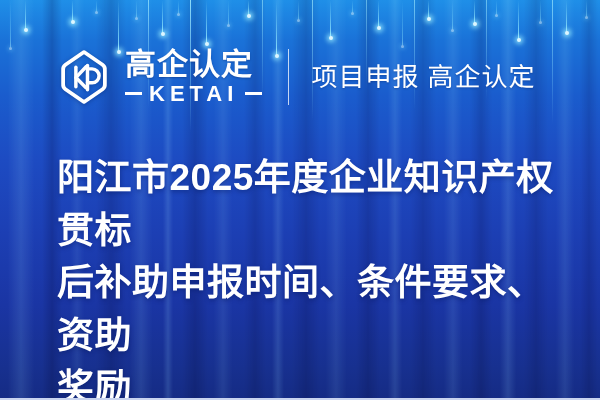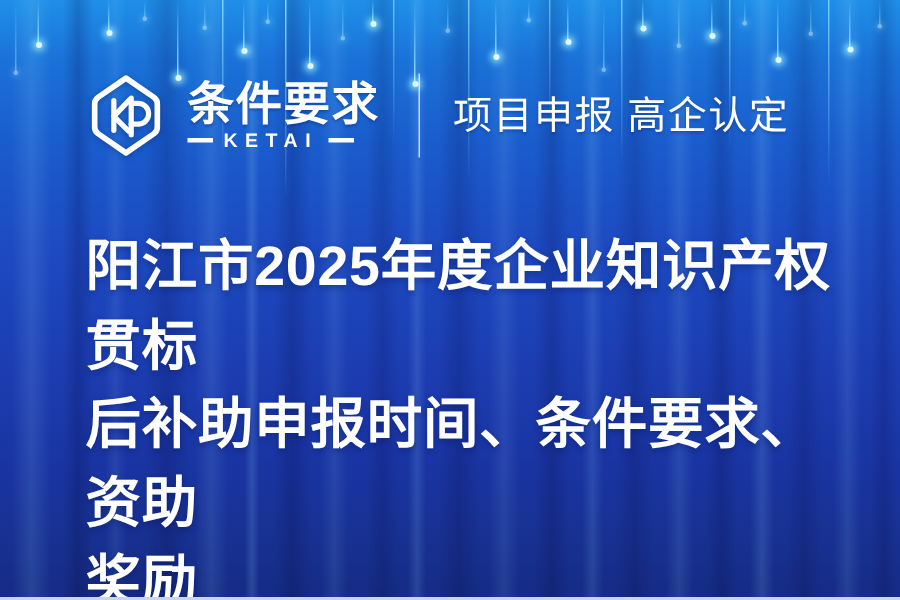--- a/index.html
+++ b/index.html
@@ -122,21 +122,21 @@
   }
   .wordmark-en .dash {
     display: block;
     height: 3px;
     width: 17px;
     background: #ffffff;
     flex: 0 0 auto;
   }
   .wordmark-en .txt {
     color: #ffffff;
-    font-size: 13px;
+    font-size: 22px;
     font-weight: 700;
     letter-spacing: 5px;
     line-height: 1;
     white-space: nowrap;
   }
 
   .divider {
     width: 1px;
     height: 56px;
     background: rgba(255,255,255,.75);
@@ -264,21 +264,21 @@
 
           <path d="M36 33 L36 67"></path>
           <path d="M54 32 L36 51 L53 68"></path>
 
           <path d="M56 30 L56 72"></path>
           <path d="M56 36 L64 36 A12 12 0 0 1 64 60 L56 60"></path>
         </g>
       </svg>
 
       <div class="wordmark">
-        <div class="wordmark-cn">条件要求</div>
+        <div class="wordmark-cn">高企认定</div>
         <div class="wordmark-en">
           <span class="dash"></span>
           <span class="txt">KETAI</span>
           <span class="dash"></span>
         </div>
       </div>
     </div>
 
     <div class="divider"></div>
 

